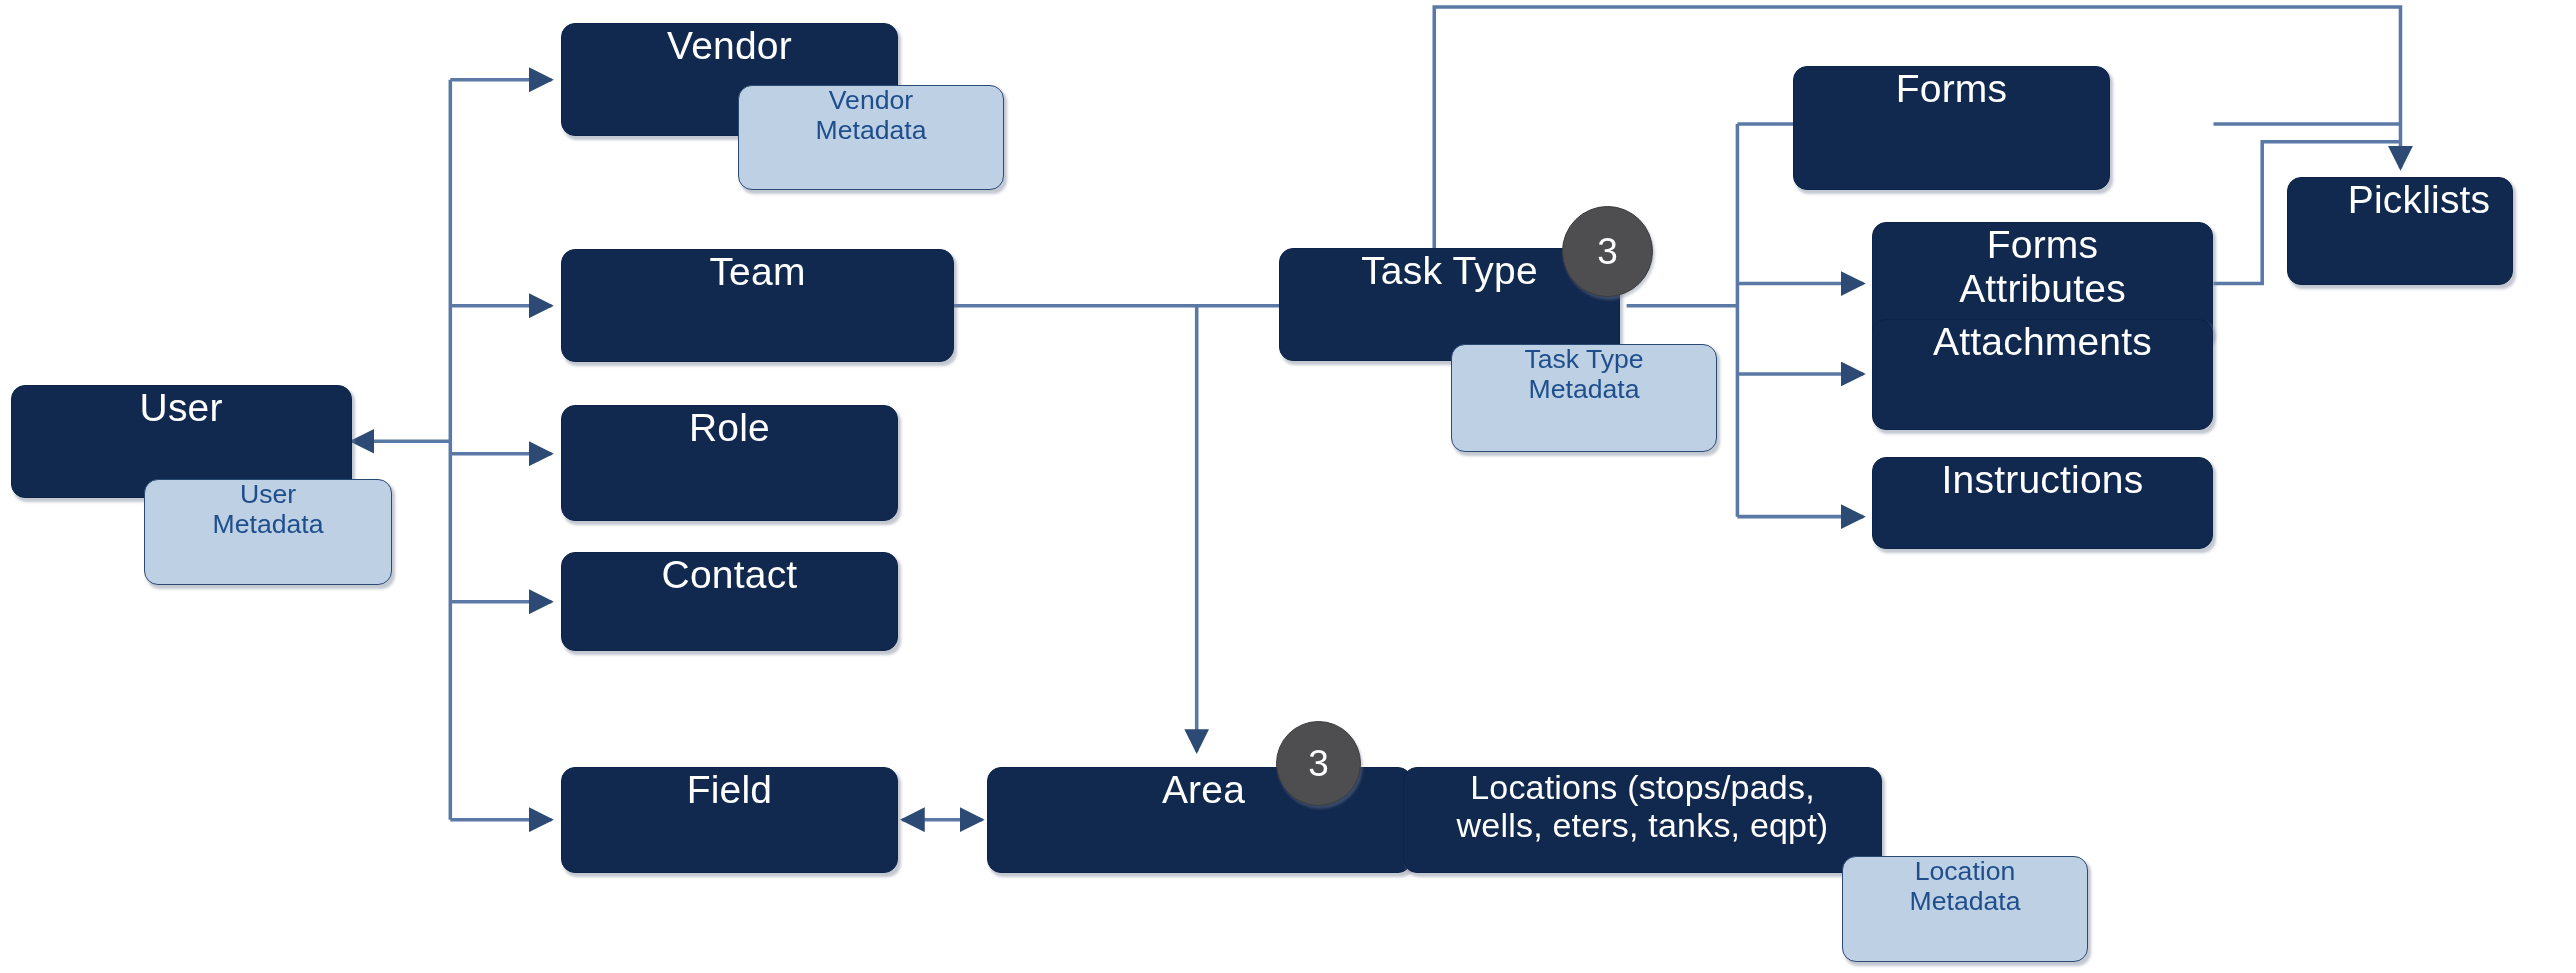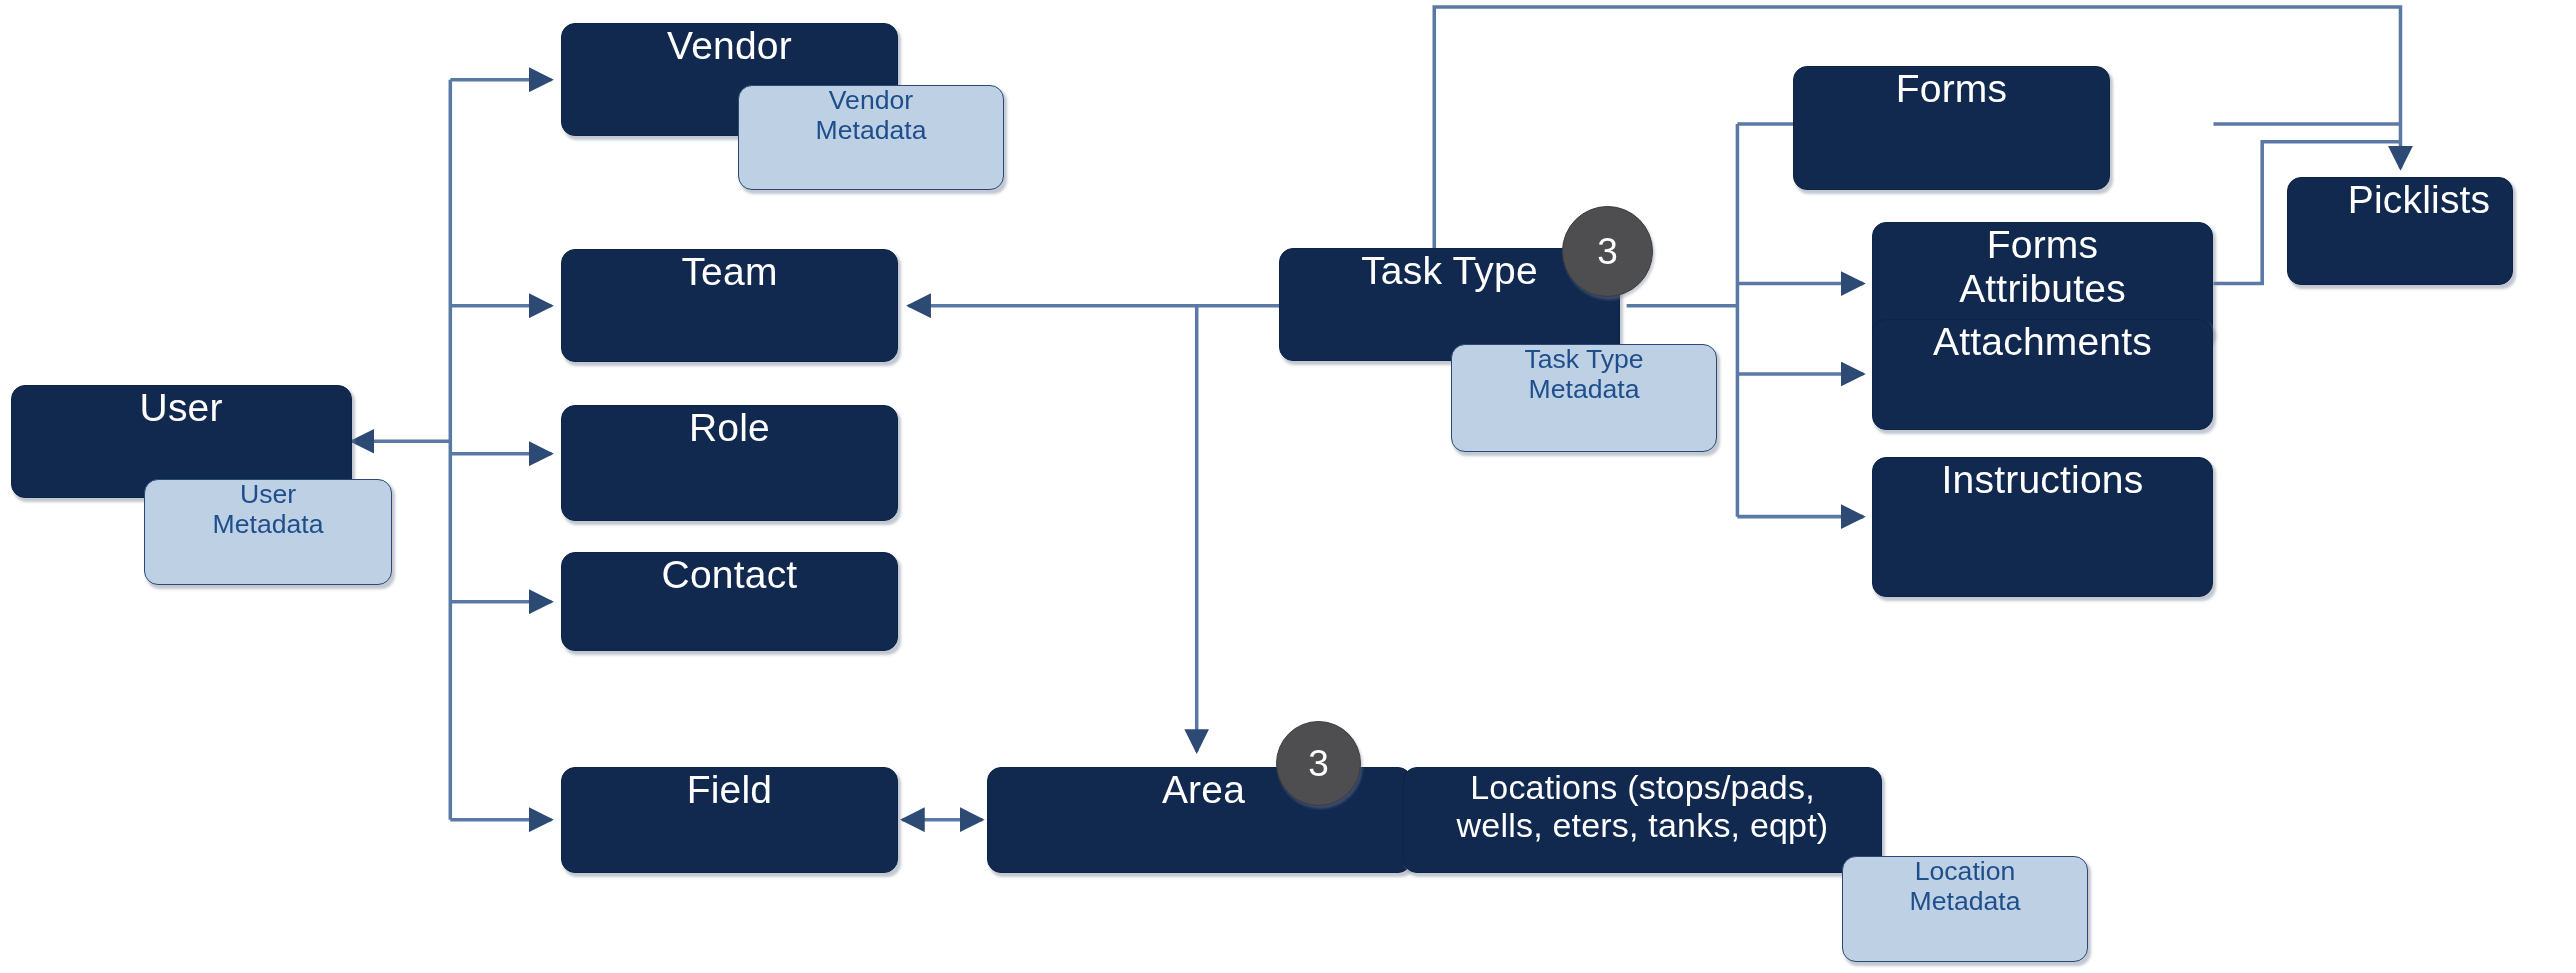--- a/index.html
+++ b/index.html
@@ -125,21 +125,21 @@
   </svg>
 
   <div class="node-box node-primary" style="left:10.6px;top:385px;width:341px;height:113px;font-size:39px;">
     <span class="node-label">User</span>
   </div>
 
   <div class="node-box node-primary" style="left:561px;top:23px;width:337px;height:113px;font-size:39px;">
     <span class="node-label">Vendor</span>
   </div>
 
-  <div class="node-box node-primary" style="left:561px;top:249px;width:337px;height:113px;font-size:39px;">
+  <div class="node-box node-primary" style="left:561px;top:249px;width:393px;height:113px;font-size:39px;">
     <span class="node-label">Team</span>
   </div>
 
   <div class="node-box node-primary" style="left:561px;top:405px;width:337px;height:116px;font-size:39px;">
     <span class="node-label">Role</span>
   </div>
 
   <div class="node-box node-primary" style="left:561px;top:552px;width:337px;height:99px;font-size:39px;">
     <span class="node-label">Contact</span>
   </div>
@@ -167,21 +167,21 @@
 
   <div class="node-box node-primary" style="left:1872px;top:222px;width:341px;height:124px;font-size:39px;">
     <span class="node-label">Forms
 Attributes</span>
   </div>
 
   <div class="node-box node-primary" style="left:1872px;top:319px;width:341px;height:111px;font-size:39px;">
     <span class="node-label">Attachments</span>
   </div>
 
-  <div class="node-box node-primary" style="left:1872px;top:457px;width:341px;height:140px;font-size:39px;">
+  <div class="node-box node-primary" style="left:1872px;top:457px;width:341px;height:92px;font-size:39px;">
     <span class="node-label">Instructions</span>
   </div>
 
   <div class="node-box node-primary" style="left:2287px;top:177px;width:226px;height:108px;font-size:39px;padding-left:38px;">
     <span class="node-label">Picklists</span>
   </div>
 
   <div class="node-box node-meta" style="left:738px;top:85px;width:266px;height:105px;">
     <span class="node-label">Vendor
 Metadata</span>

